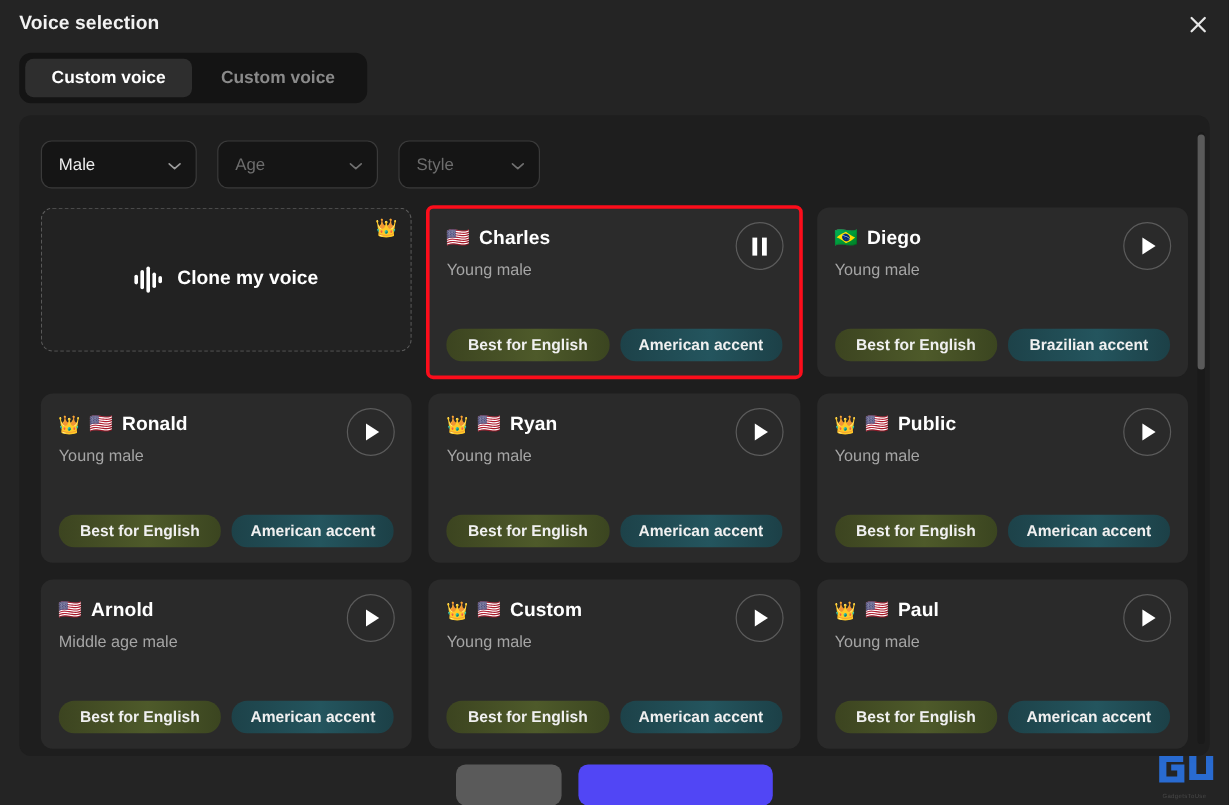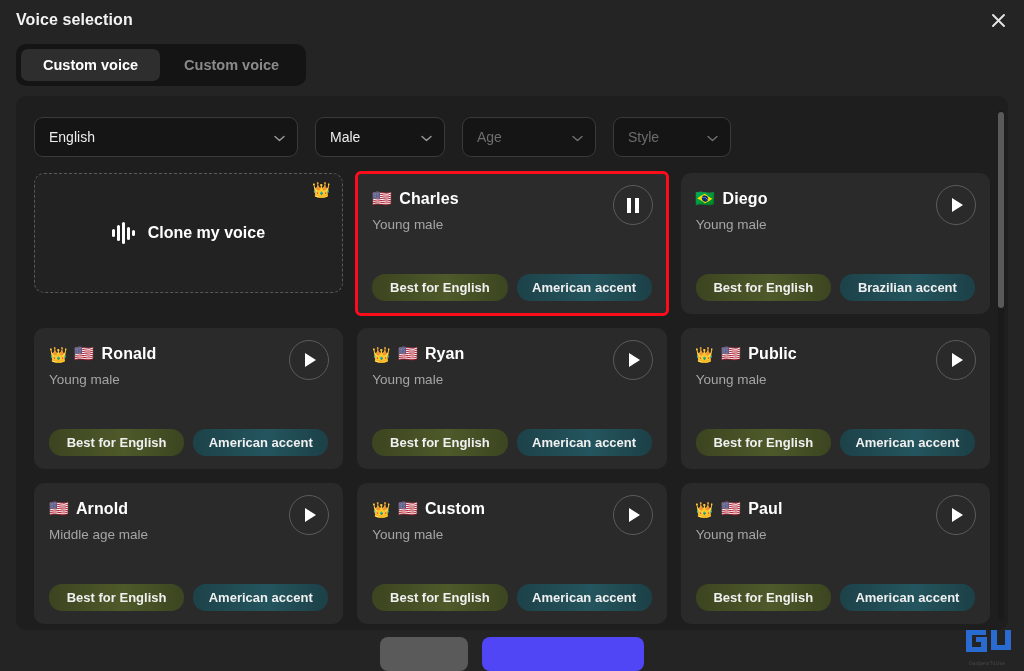--- a/index.html
+++ b/index.html
@@ -345,28 +345,20 @@
     <div class="tabs">
       <div class="tab active">Custom voice</div>
       <div class="tab">Custom voice</div>
     </div>
   </div>
 
   <div class="panel">
 
     <div class="filters">
 
-      <div class="select sel-lang">
-        <span class="sel-label">English</span>
-        <span class="chev">
-          <svg width="11" height="7" viewBox="0 0 11 7">
-              <path d="M1 1.5 L5.5 5.5 L10 1.5" stroke="#c9c9c9" stroke-width="1.4" fill="none" stroke-linecap="round" stroke-linejoin="round"></path>
-            </svg>
-        </span>
-      </div>
 
       <div class="select sel-gender">
         <span class="sel-label">Male</span>
         <span class="chev">
           <svg width="11" height="7" viewBox="0 0 11 7">
               <path d="M1 1.5 L5.5 5.5 L10 1.5" stroke="#c9c9c9" stroke-width="1.4" fill="none" stroke-linecap="round" stroke-linejoin="round"></path>
             </svg>
         </span>
       </div>
 

